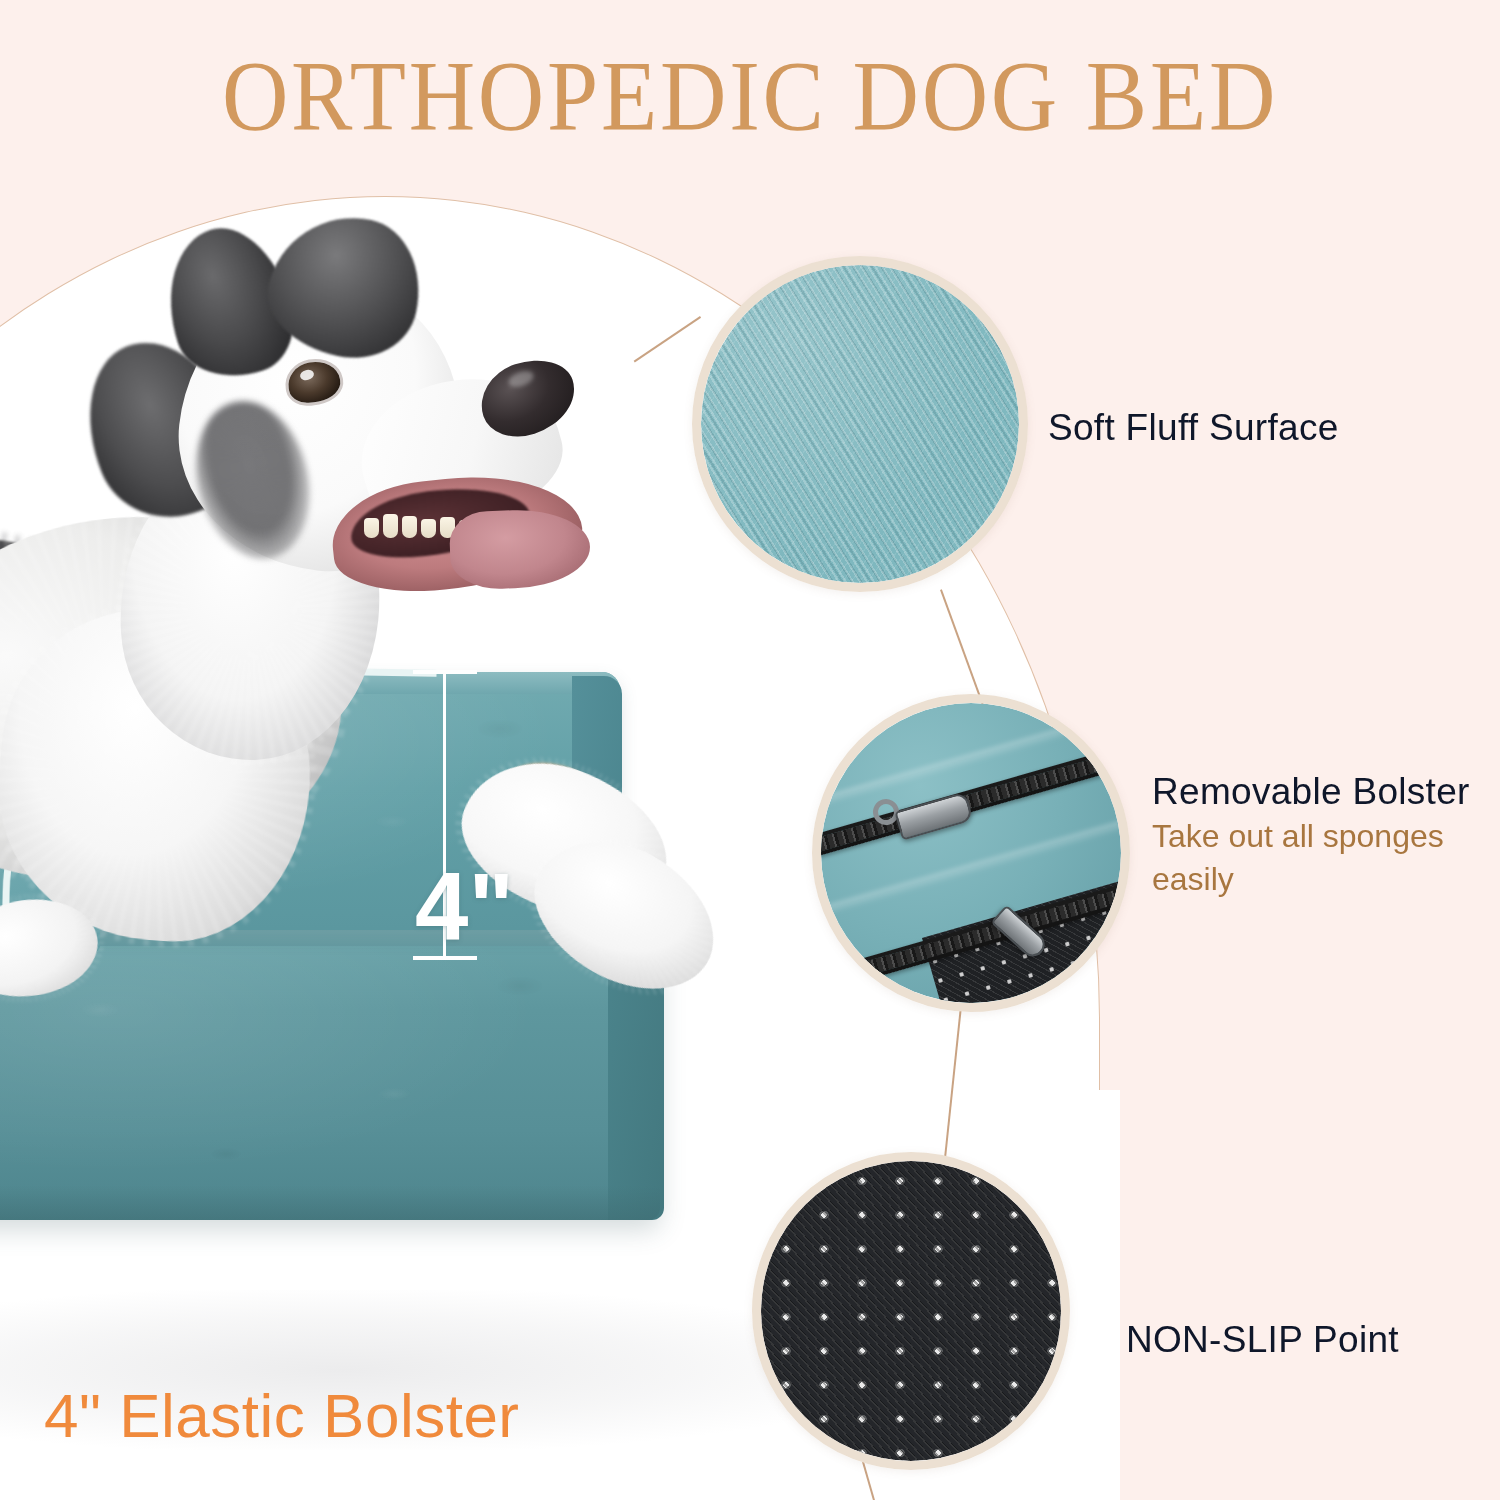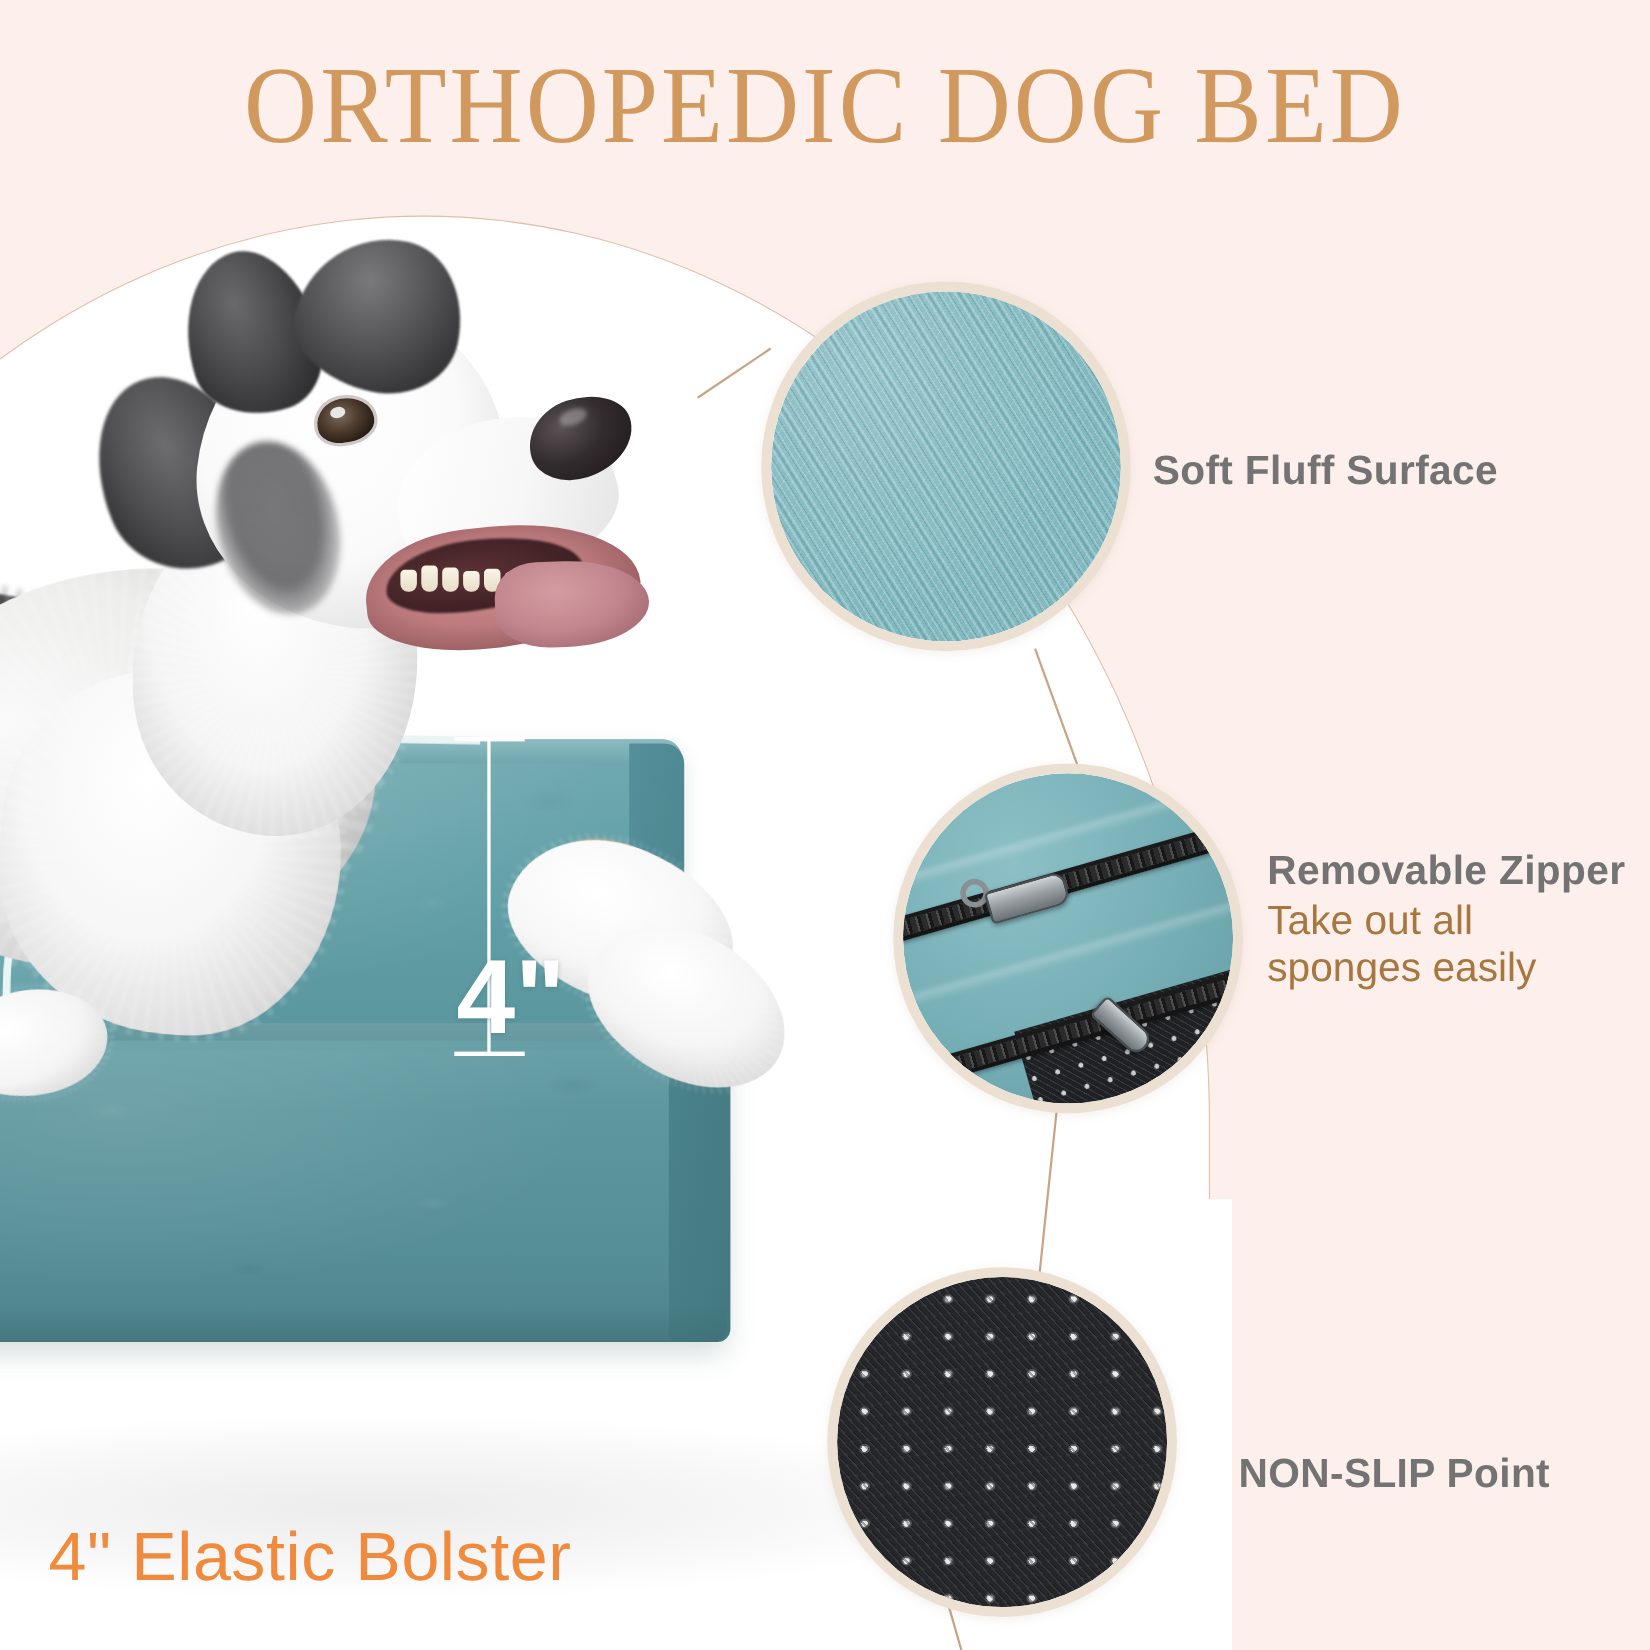--- a/index.html
+++ b/index.html
@@ -385,26 +385,26 @@
     background-size: auto, auto, 38px 34px;
   }
 
   
   .connector { position: absolute; background: #c9a383; transform-origin: 0 0; }
 
   
   .label-block { position: absolute; }
   .label-title {
     font-family: "Liberation Sans", sans-serif;
-    font-size: 37px; font-weight: 700; color: #737373;
+    font-size: 37px; font-weight: 400; color: #0f172a;
     line-height: 47px; letter-spacing: 0.3px; white-space: nowrap;
   }
   .label-sub {
     font-family: "Liberation Sans", sans-serif;
-    font-size: 37px; font-weight: 400; color: #a8763f;
+    font-size: 32px; font-weight: 400; color: #a8763f;
     line-height: 43px; max-width: 330px;
   }
 
   #label-fluff   { left: 1048px; top: 404px; }
   #label-zipper  { left: 1152px; top: 768px; }
   #label-nonslip { left: 1126px; top: 1316px; }
 
   
   .caption-bolster {
     position: absolute; left: 44px; top: 1380px;
@@ -527,21 +527,21 @@
     <div class="inner">
         <div class="ns-tex"></div>
       </div>
   </div>
 
   <div class="label-block" id="label-fluff">
     <div class="label-title">Soft Fluff Surface</div>
   </div>
 
   <div class="label-block" id="label-zipper">
-    <div class="label-title">Removable Zipper</div>
+    <div class="label-title">Removable Bolster</div>
     <div class="label-sub">Take out all sponges easily</div>
   </div>
 
   <div class="label-block" id="label-nonslip">
     <div class="label-title">NON-SLIP Point</div>
   </div>
 
   <div class="caption-bolster">4" Elastic Bolster</div>
 
 </div>

